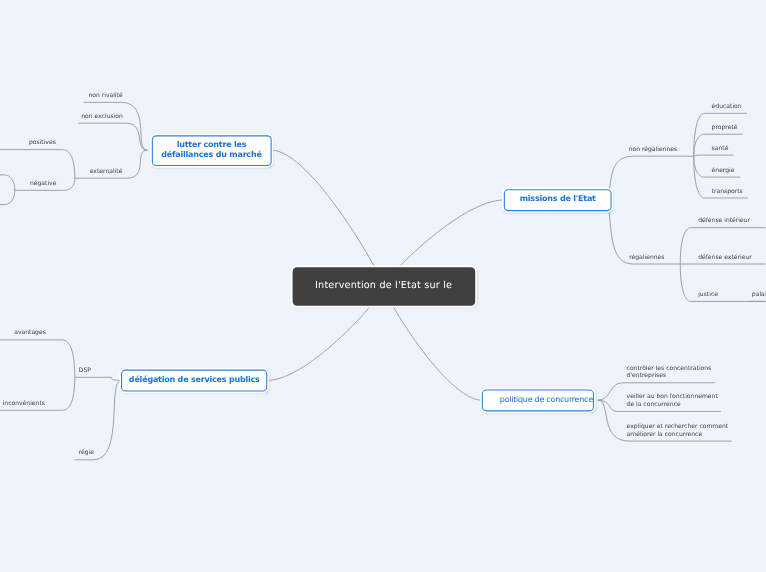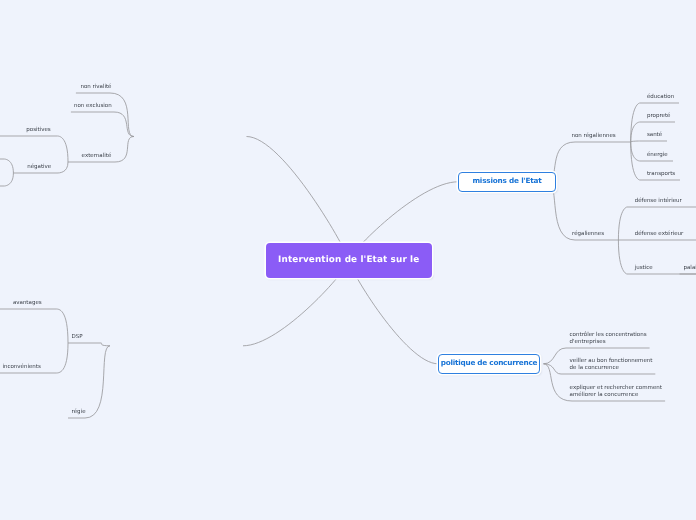--- a/index.html
+++ b/index.html
@@ -6,27 +6,27 @@
   html,body{margin:0;padding:0;}
   body{width:696px;height:520px;overflow:hidden;background:#eff3fc;
        font-family:"DejaVu Sans",sans-serif;
        -webkit-font-smoothing:antialiased;text-rendering:geometricPrecision;}
   #stage{position:relative;width:696px;height:520px;overflow:hidden;
          transform:translateZ(0);}
   svg.links{position:absolute;left:0;top:0;width:696px;height:520px;}
   svg.links path{fill:none;stroke:#9a9a9d;stroke-width:.85;}
   .node{position:absolute;box-sizing:border-box;display:flex;align-items:center;
         justify-content:center;text-align:center;}
-  .root{background:#8b5cf6;color:#ffffff;font-weight:bold;font-size:8.8px;
+  .root{background:#404040;color:#ffffff;font-weight:normal;font-size:8.8px;
         letter-spacing:.15px;border-radius:4px;line-height:10px;
         box-shadow:0 0 0 1.6px #fff, 1px 1px 2px rgba(90,100,120,.35);text-align:right;}
   .l1{background:#ffffff;color:#1773d6;font-weight:bold;font-size:7.3px;letter-spacing:-.2px;
       border:1.6px solid #2f80e0;border-radius:4px;line-height:8.8px;
       box-shadow:0 0 0 1.5px #fff, 1px 1px 2px rgba(90,100,120,.35);}
-  .l1.thin{font-weight:bold;letter-spacing:-.25px;}
+  .l1.thin{font-weight:normal;letter-spacing:-.25px;justify-content:flex-end;}
   .leaf{position:absolute;color:#3b4049;font-size:5.5px;line-height:6.4px;
         white-space:nowrap;background:#eff3fc;padding:0 2px;}
 </style>
 </head>
 <body>
 
 <div id="stage">
   <svg class="links" viewBox="0 0 696 520">
     <path d="M348.8,260.5 C348.8,253.5 283.3,136.5 246.5,136.5"></path>
     <path d="M348.8,260.5 C348.8,253.5 418.7,181.8 458.0,181.8"></path>
@@ -54,22 +54,28 @@
     <path d="M110.0,345.8 C97.5,345.8 113.0,418.0 85.0,418.0 L68.0,418.0"></path>
     <path d="M68.0,343.0 C68.0,309.0 59.0,309.0 56.0,309.0 L-45.0,309.0"></path>
     <path d="M68.0,343.0 C68.0,373.0 59.0,373.0 56.0,373.0 L-45.0,373.0"></path>
     <path d="M543.5,363.8 C556.0,363.8 553.4,348.0 566.0,348.0 L649.6,348.0"></path>
     <path d="M543.5,363.8 C556.0,363.8 552.8,374.0 561.0,374.0 L655.3,374.0"></path>
     <path d="M543.5,363.8 C556.0,363.8 544.0,401.0 572.0,401.0 L665.1,401.0"></path>
   </svg>
   <div class="node root" style="left:266.0px;top:242.8px;width:165.5px;height:35.4px">
       <div><span>Intervention de l'Etat sur le</span><br></div>
     </div>
+  <div class="node l1" style="left:138.0px;top:122.5px;width:108.5px;height:28.0px">
+      <div><span>lutter contre les</span><br><span>défaillances du marché</span></div>
+    </div>
   <div class="node l1" style="left:458.0px;top:172.0px;width:98px;height:19.5px">
       <div><span>missions de l'Etat</span></div>
+    </div>
+  <div class="node l1" style="left:110.2px;top:336.0px;width:132.8px;height:19.5px">
+      <div><span>délégation de services publics</span></div>
     </div>
   <div class="node l1 thin" style="left:438.0px;top:354.0px;width:102.0px;height:19.5px">
       <div><span>politique de concurrence</span></div>
     </div>
   <div class="leaf" style="left:78.4px;top:83.9px"><span>non rivalité</span></div>
   <div class="leaf" style="left:71.9px;top:102.9px"><span>non exclusion</span></div>
   <div class="leaf" style="left:79.6px;top:152.9px"><span>externalité</span></div>
   <div class="leaf" style="left:24.3px;top:126.9px"><span>positives</span></div>
   <div class="leaf" style="left:25.2px;top:163.9px"><span>négative</span></div>
   <div class="leaf" style="left:569.5px;top:132.9px"><span>non régaliennes</span></div>

